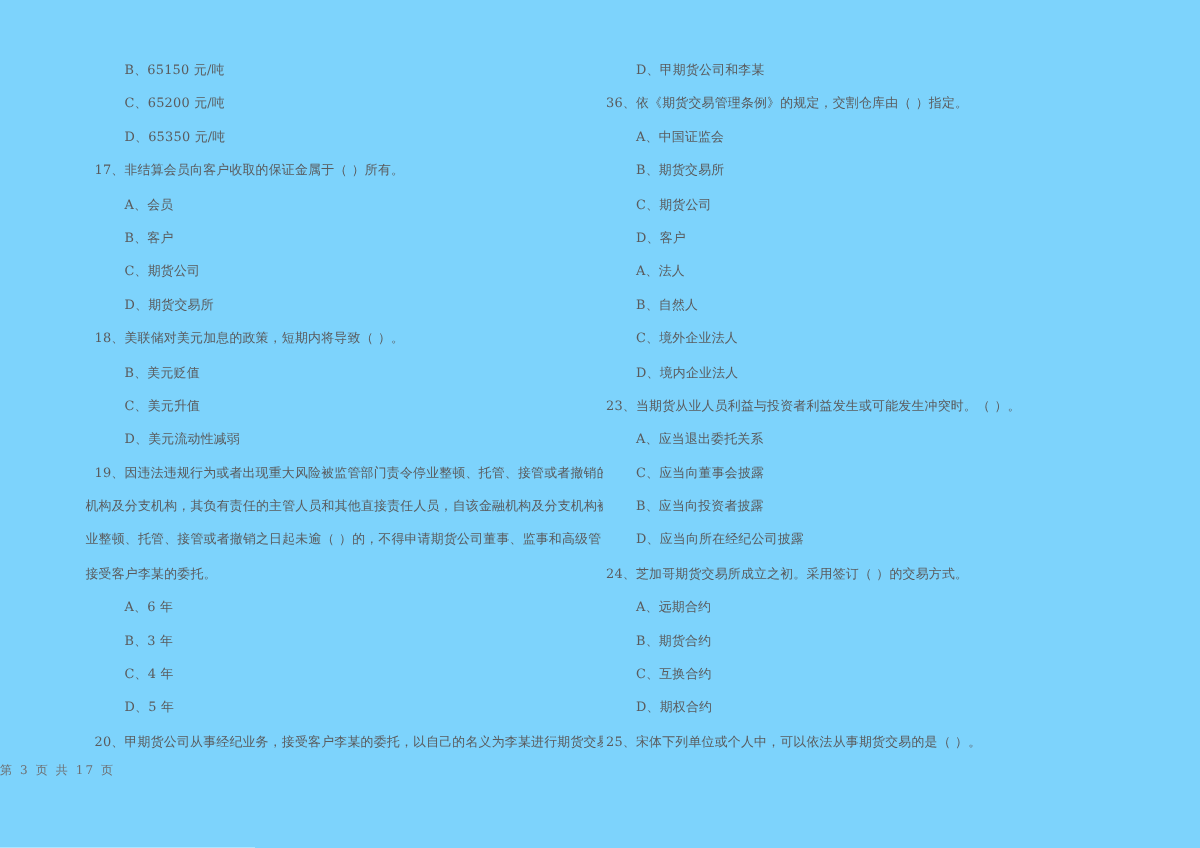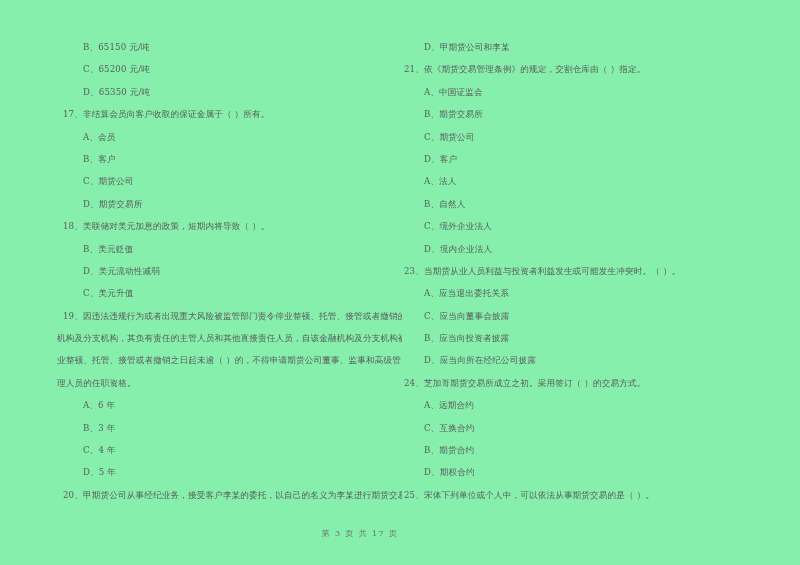--- a/index.html
+++ b/index.html
@@ -12,21 +12,21 @@
     height: 565px;
     overflow: hidden;
     font-family: "DejaVu Serif", "Liberation Serif", serif;
     color: #57585a;
     position: relative;
   }
   .page {
     position: relative;
     width: 800px;
     height: 565px;
-    background: #86efac;
+    background: #7dd3fc;
   }
   .columns {
     position: absolute;
     top: 36px;
     left: 0;
     width: 800px;
     height: 480px;
   }
   .col {
     position: absolute;
@@ -46,23 +46,22 @@
     letter-spacing: 0.15px;
     color: #5a5b5d;
   }
   .q-line  { padding-left: 6px; }
   .cont-line { padding-left: 0px; }
   .opt-line { padding-left: 26px; }
 
   .footer {
     position: absolute;
     left: 0;
-    top: 528px;
+    top: 508px;
     width: 720px;
-    text-align: center;
     font-size: 8px;
     color: #6e6f71;
     letter-spacing: 1.4px;
   }
 </style>
 </head>
 <body>
 
 <div class="page">
 
@@ -72,54 +71,54 @@
       <div class="opt-line">B、65150 元/吨</div>
       <div class="opt-line">C、65200 元/吨</div>
       <div class="opt-line">D、65350 元/吨</div>
       <div class="q-line">17、非结算会员向客户收取的保证金属于（      ）所有。</div>
       <div class="opt-line">A、会员</div>
       <div class="opt-line">B、客户</div>
       <div class="opt-line">C、期货公司</div>
       <div class="opt-line">D、期货交易所</div>
       <div class="q-line">18、美联储对美元加息的政策，短期内将导致（      ）。</div>
       <div class="opt-line">B、美元贬值</div>
+      <div class="opt-line">C、美元升值</div>
       <div class="opt-line">D、美元流动性减弱</div>
-      <div class="opt-line">C、美元升值</div>
       <div class="q-line">19、因违法违规行为或者出现重大风险被监管部门责令停业整顿、托管、接管或者撤销的金融</div>
       <div class="cont-line">机构及分支机构，其负有责任的主管人员和其他直接责任人员，自该金融机构及分支机构被停</div>
       <div class="cont-line">业整顿、托管、接管或者撤销之日起未逾（      ）的，不得申请期货公司董事、监事和高级管</div>
-      <div class="cont-line">理人员的任职资格。</div>
+      <div class="cont-line">接受客户李某的委托。</div>
       <div class="opt-line">A、6 年</div>
       <div class="opt-line">B、3 年</div>
       <div class="opt-line">C、4 年</div>
       <div class="opt-line">D、5 年</div>
       <div class="q-line">20、甲期货公司从事经纪业务，接受客户李某的委托，以自己的名义为李某进行期货交易，该</div>
 
     </div>
 
     <div class="col col-right">
       <div class="opt-line">D、甲期货公司和李某</div>
-      <div class="q-line">21、依《期货交易管理条例》的规定，交割仓库由（      ）指定。</div>
+      <div class="q-line">36、依《期货交易管理条例》的规定，交割仓库由（      ）指定。</div>
       <div class="opt-line">A、中国证监会</div>
       <div class="opt-line">B、期货交易所</div>
       <div class="opt-line">C、期货公司</div>
       <div class="opt-line">D、客户</div>
       <div class="opt-line">A、法人</div>
       <div class="opt-line">B、自然人</div>
       <div class="opt-line">C、境外企业法人</div>
       <div class="opt-line">D、境内企业法人</div>
       <div class="q-line">23、当期货从业人员利益与投资者利益发生或可能发生冲突时。（      ）。</div>
       <div class="opt-line">A、应当退出委托关系</div>
       <div class="opt-line">C、应当向董事会披露</div>
       <div class="opt-line">B、应当向投资者披露</div>
       <div class="opt-line">D、应当向所在经纪公司披露</div>
       <div class="q-line">24、芝加哥期货交易所成立之初。采用签订（      ）的交易方式。</div>
       <div class="opt-line">A、远期合约</div>
+      <div class="opt-line">B、期货合约</div>
       <div class="opt-line">C、互换合约</div>
-      <div class="opt-line">B、期货合约</div>
       <div class="opt-line">D、期权合约</div>
       <div class="q-line">25、宋体下列单位或个人中，可以依法从事期货交易的是（      ）。</div>
 
     </div>
 
   </div>
 
   <div class="footer">第 3 页 共 17 页</div>
 
 </div>

